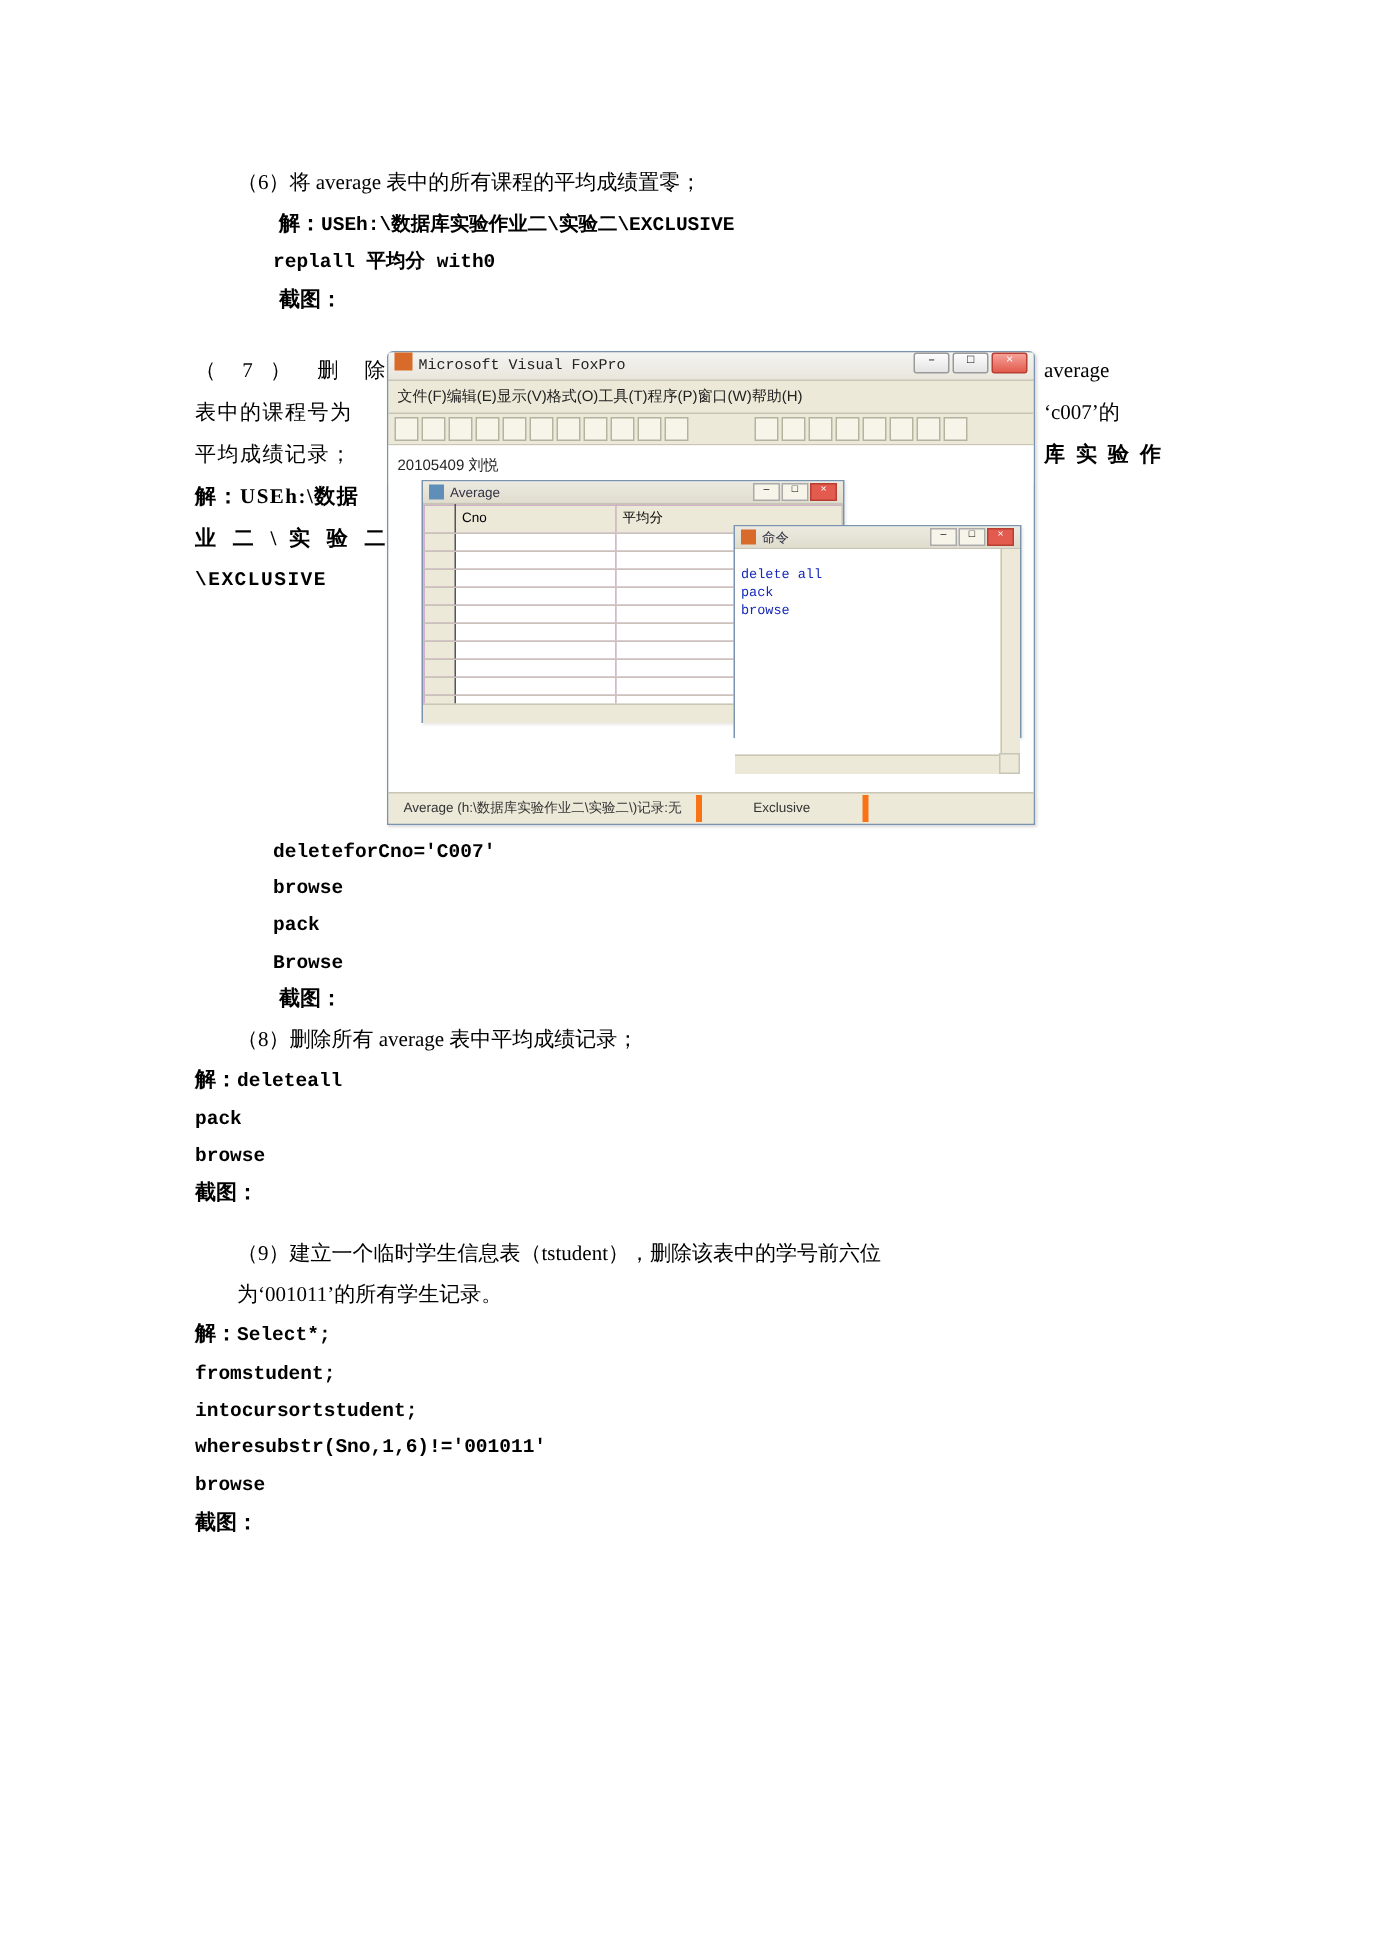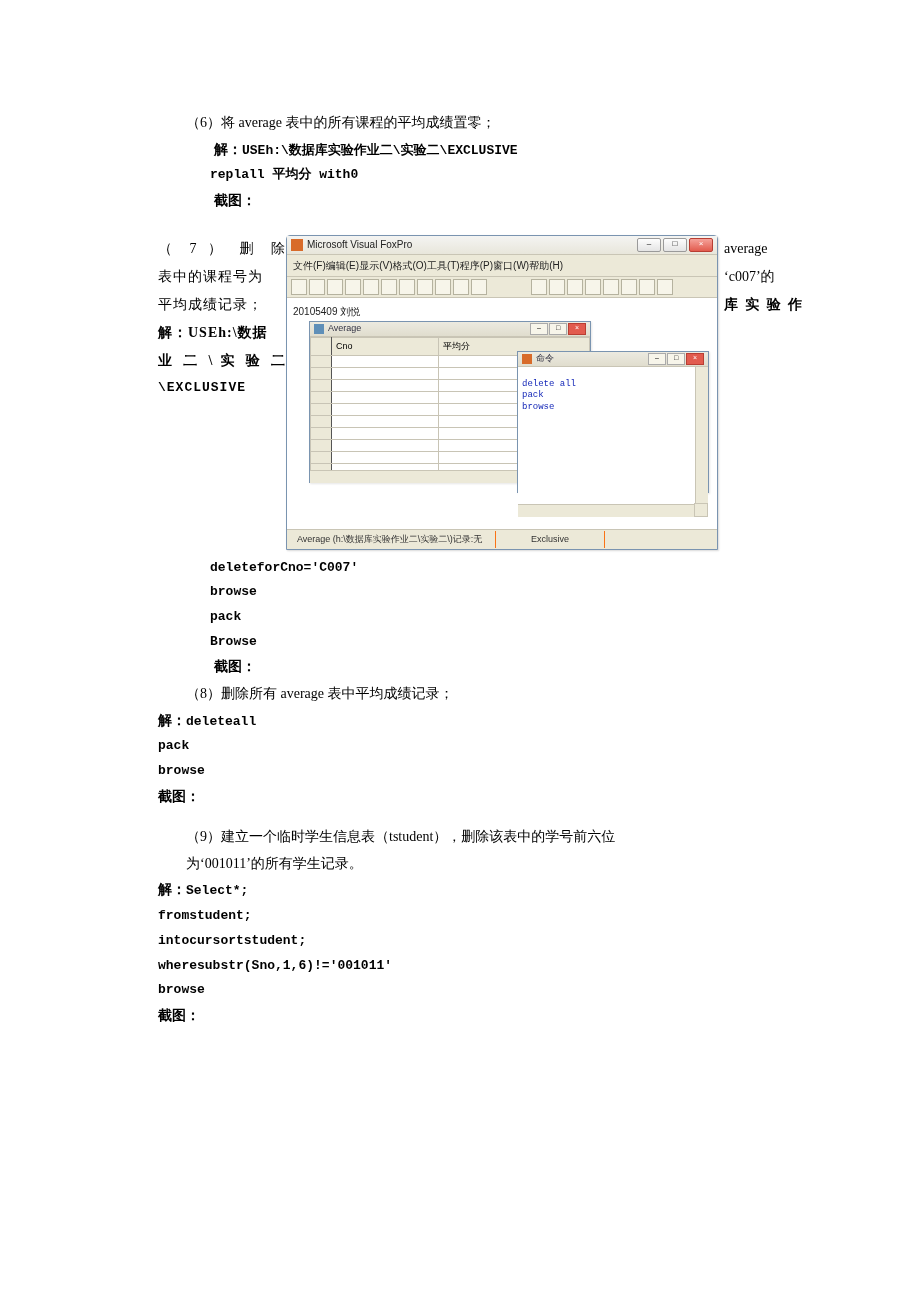--- a/index.html
+++ b/index.html
@@ -9,21 +9,20 @@
     font-size: 14px;
     color: #000;
     line-height: 1.9;
   }
   .page {
     width: 764px;
     min-height: 1302px;
     padding: 110px 130px 60px 130px;
     box-sizing: border-box;
     position: relative;
-    margin-left: 28px;
   }
   .mono { font-family: "Courier New", monospace; font-size: 13px; }
   .bold { font-weight: bold; }
   .indent1 { padding-left: 2em; }
   .indent2 { padding-left: 4em; }
 
   .wrap-row {
     display: flex;
     align-items: flex-start;
     margin: 6px 0 6px 0;
@@ -36,25 +35,26 @@
     width: 430px;
     background: #ece9d8;
     border: 1px solid #7a94b0;
     border-radius: 4px 4px 0 0;
     box-shadow: 1px 1px 2px rgba(0,0,0,0.15);
     font-family: Tahoma, Arial, sans-serif;
     font-size: 10px;
   }
   .titlebar {
     display: flex;
-    align-items: center;
+    align-items: flex-start;
     height: 18px;
     background: linear-gradient(#f4f4f2, #e8e6db);
     padding: 0 4px;
     border-bottom: 1px solid #c9c5b5;
+    font-family: Liberation Mono, monospace;
   }
   .titlebar .icon {
     width: 12px; height: 12px; margin-right: 4px;
     background: #d86b2a;
     display: inline-block;
   }
   .titlebar .ttl { flex: 1; color: #222; font-size: 10px; }
   .winbtns { display: flex; gap: 2px; }
   .winbtn {
     width: 22px; height: 12px;
@@ -152,21 +152,21 @@
     background:#ece9d8; border-left:1px solid #c9c5b5;
   }
   .statusbar {
     display:flex;
     font-size: 9px;
     background: #ece9d8;
     border-top: 1px solid #c9c5b5;
     padding: 1px 4px;
     color:#333;
   }
-  .statusbar .seg { padding: 0 6px; border-right:1px solid #f97316; }
+  .statusbar .seg { padding: 0 6px; border-right:4px solid #f97316; }
   .statusbar .seg:last-child { border-right:none; flex:1; }
   .justify { text-align: justify; text-align-last: justify; }
 </style>
 </head>
 <body>
 
 <div class="page">
 
   <div class="indent1">（6）将 average 表中的所有课程的平均成绩置零；</div>
   <div class="indent2 bold">

